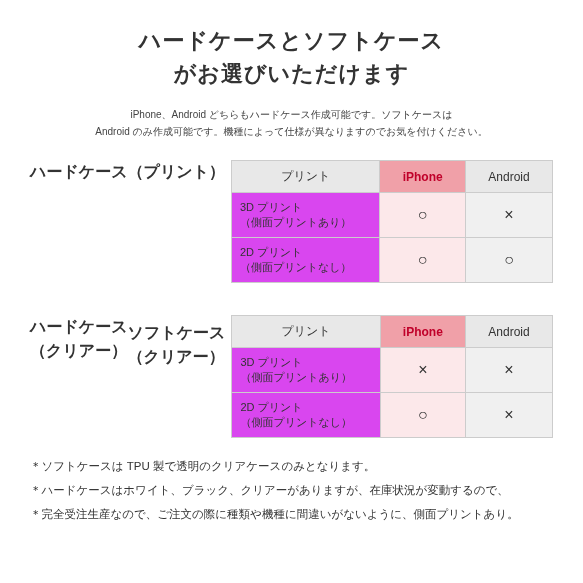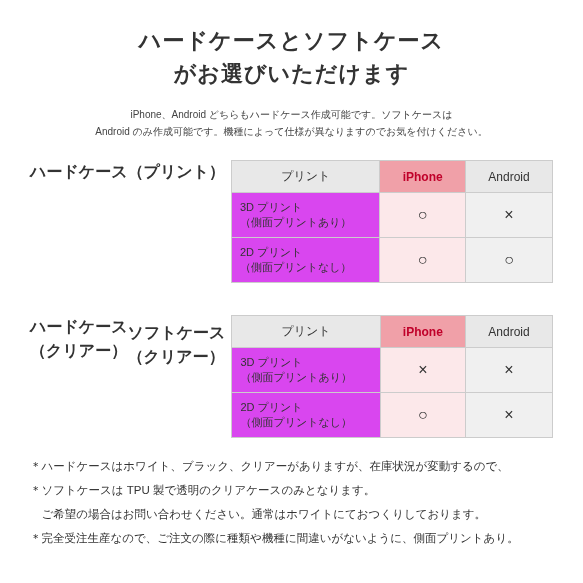--- a/index.html
+++ b/index.html
@@ -193,17 +193,16 @@
           <td class="print-col">2D プリント<br>（側面プリントなし）</td>
           <td class="iphone-col"><span class="circle">○</span></td>
           <td class="android-col"><span class="cross">×</span></td>
         </tr>
       </tbody>
     </table>
   </div>
 </div>
 
 <div class="notes">
+  <p>＊ソフトケースは TPU 製で透明のクリアケースのみとなります。</p>
   <p>＊ハードケースはホワイト、ブラック、クリアーがありますが、在庫状況が変動するので、</p>
-  <p>＊ソフトケースは TPU 製で透明のクリアケースのみとなります。</p>
-  <p>　ご希望の場合はお問い合わせください。通常はホワイトにておつくりしております。</p>
   <p>＊完全受注生産なので、ご注文の際に種類や機種に間違いがないように、側面プリントあり。</p>
 </div>
 
 </body></html>

